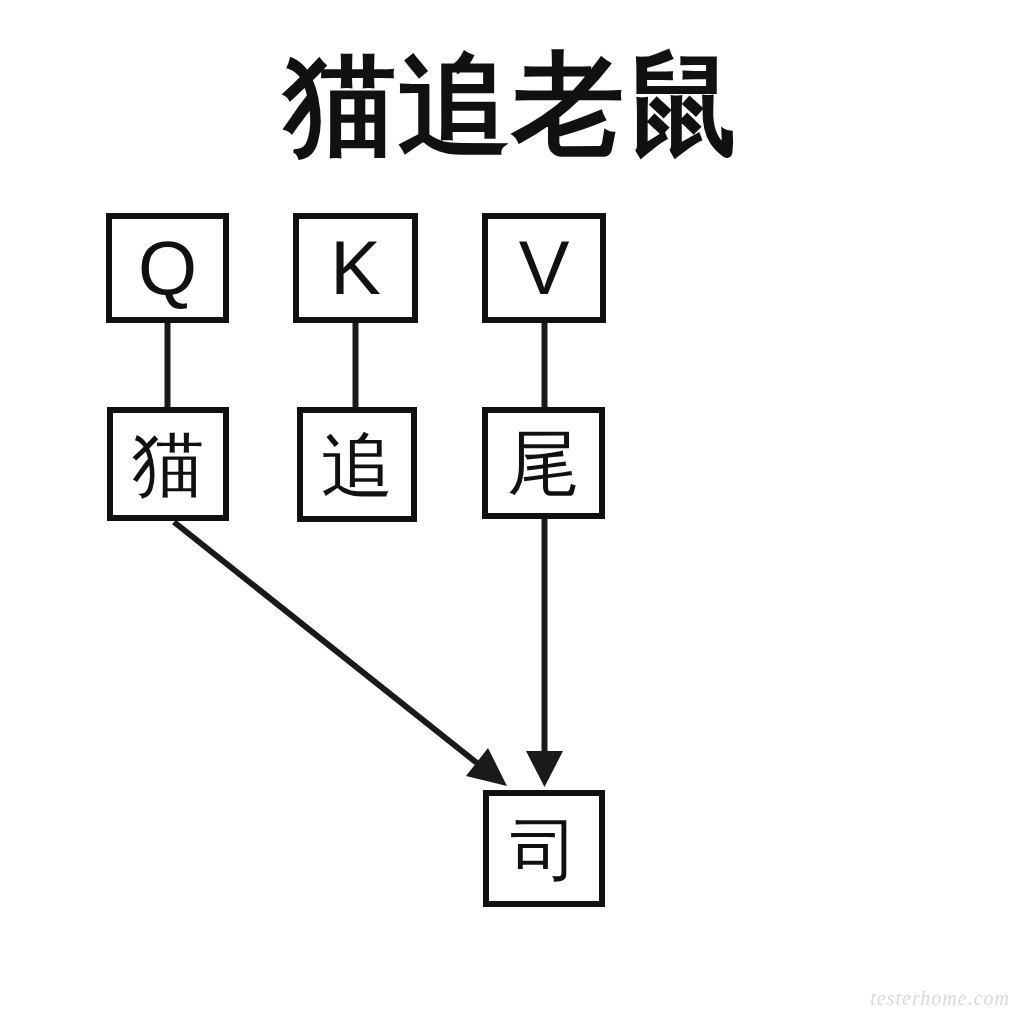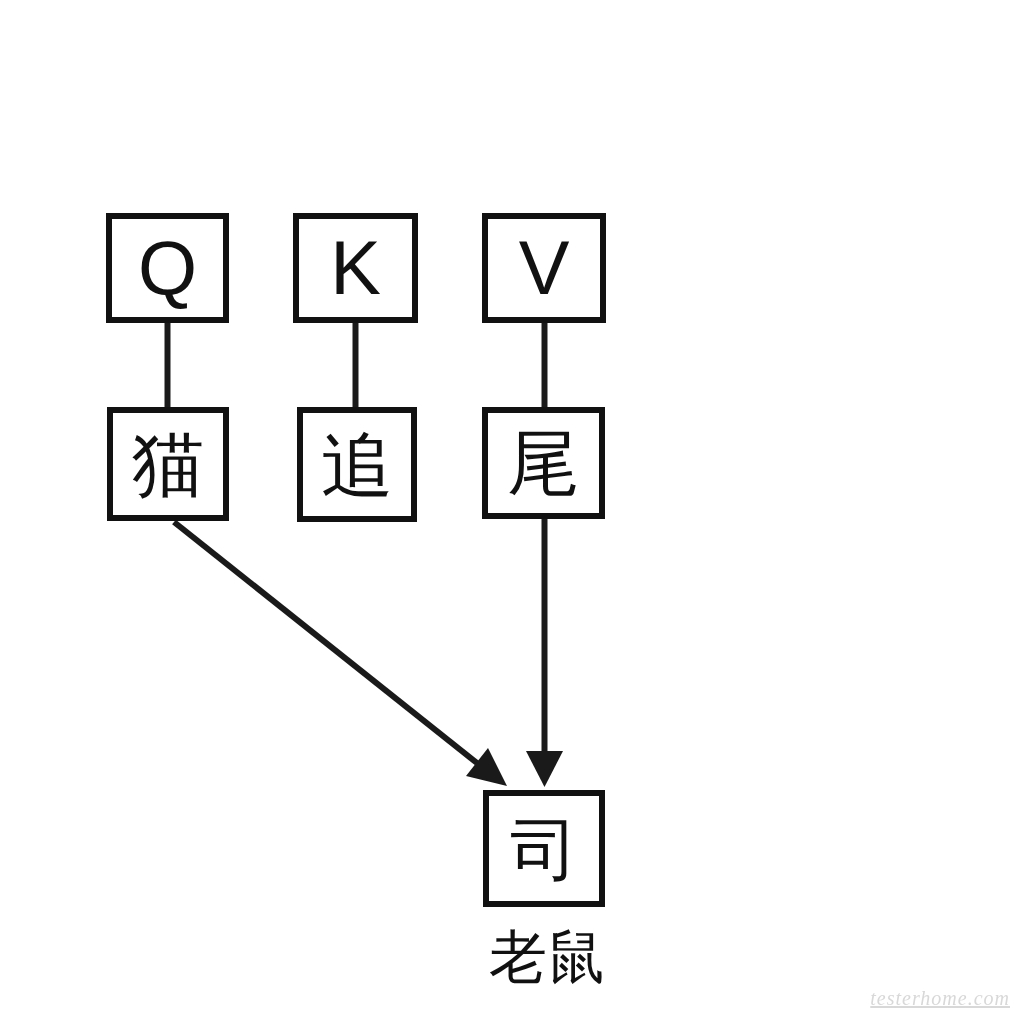--- a/index.html
+++ b/index.html
@@ -67,30 +67,30 @@
   }
   .watermark {
     position: absolute;
     right: 14px;
     bottom: 14px;
     font-size: 20px;
     font-style: italic;
     color: #d8d8d8;
     font-family: cursive;
     letter-spacing: 1px;
-    text-decoration: underline;
   }
   svg line { stroke: #1a1a1a; stroke-width: 6; }
   svg polygon { fill: #1a1a1a; }
 </style>
 </head>
 <body>
 
 <div class="canvas">
 
+  <h1 class="title">猫追老鼠</h1>
 
   <svg class="wires" width="1024" height="1024" viewBox="0 0 1024 1024" aria-hidden="true">
     <line x1="167.5" y1="322" x2="167.5" y2="408"></line>
     <line x1="355.5" y1="322" x2="355.5" y2="408"></line>
     <line x1="544.5" y1="322" x2="544.5" y2="408"></line>
 
     <line x1="174" y1="522" x2="477" y2="763"></line>
     <polygon points="507,786 466,776 488,748"></polygon>
 
     <line x1="544.5" y1="518" x2="544.5" y2="754"></line>
@@ -102,17 +102,16 @@
   <div class="box letter" style="left:482px; top:213px; width:124px; height:110px;">V</div>
 
   <div class="box" style="left:107px; top:407px; width:122px; height:114px;">猫</div>
   <div class="box" style="left:297px; top:407px; width:120px; height:115px;">追</div>
   <div class="box" style="left:482px; top:407px; width:123px; height:112px;">尾</div>
 
   <div class="box" style="left:483px; top:790px; width:122px; height:117px; font-size:68px;">司</div>
 
 
 
-  <div class="caption" style="left:547px; top:957px;">老鼠</div>
 
   <div class="watermark">testerhome.com</div>
 
 </div>
 
 </body></html>

